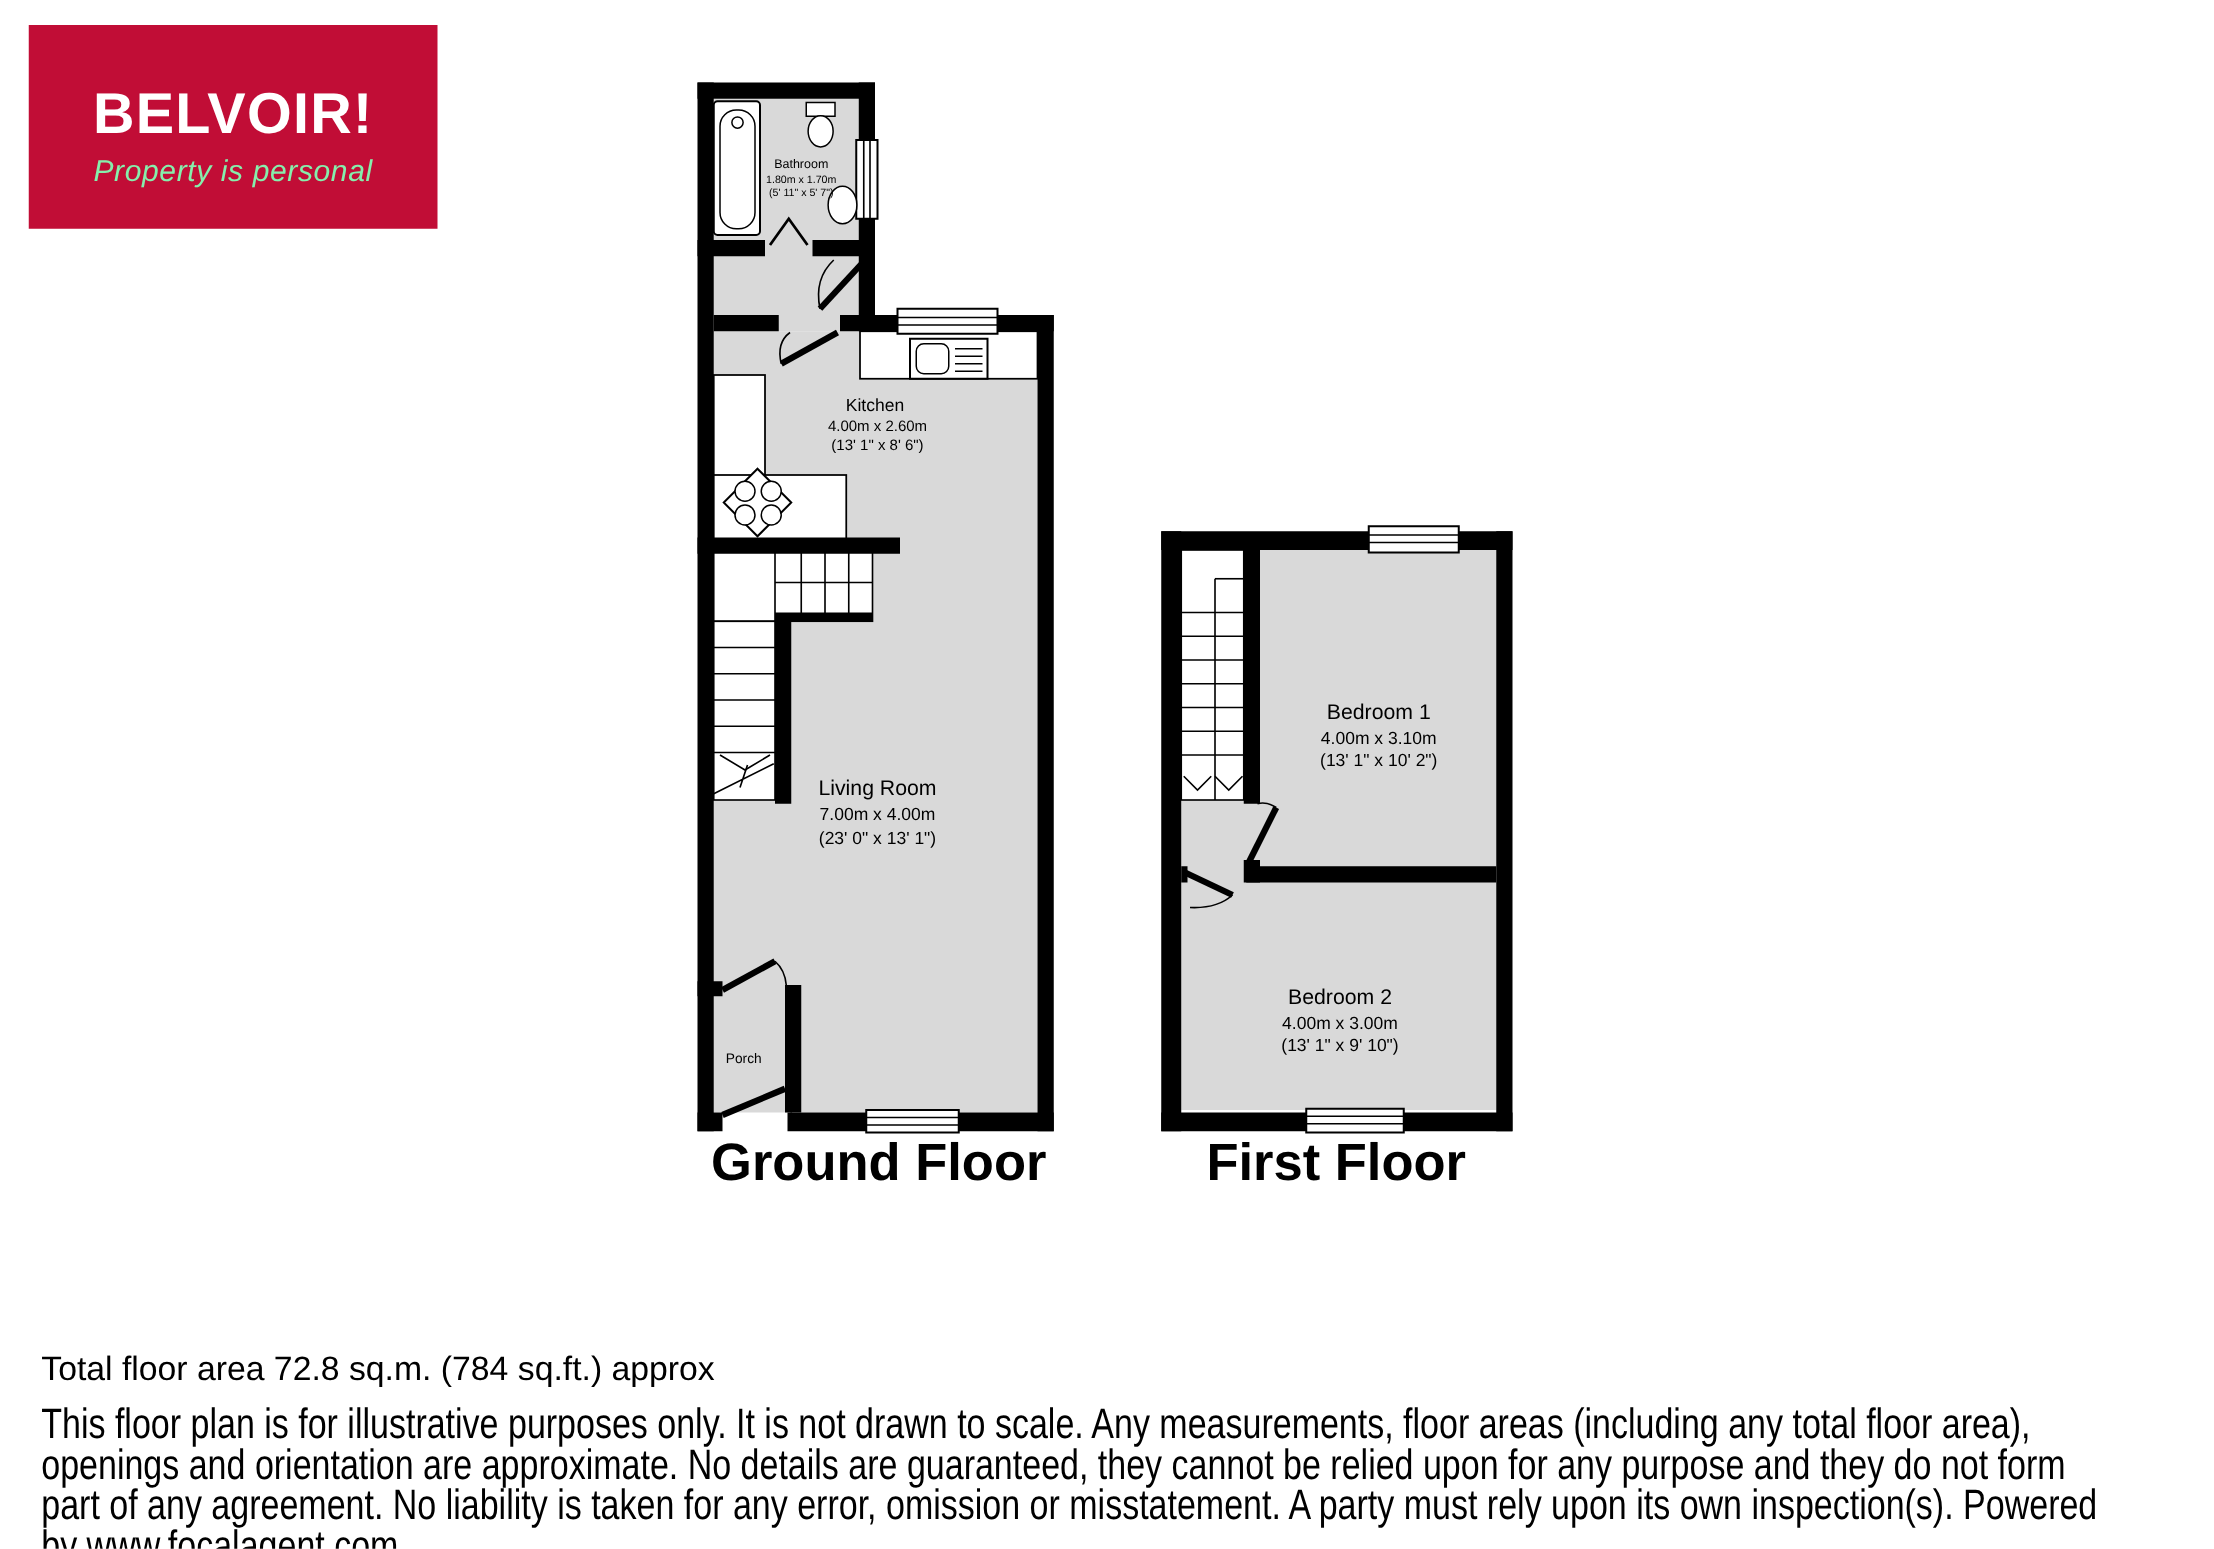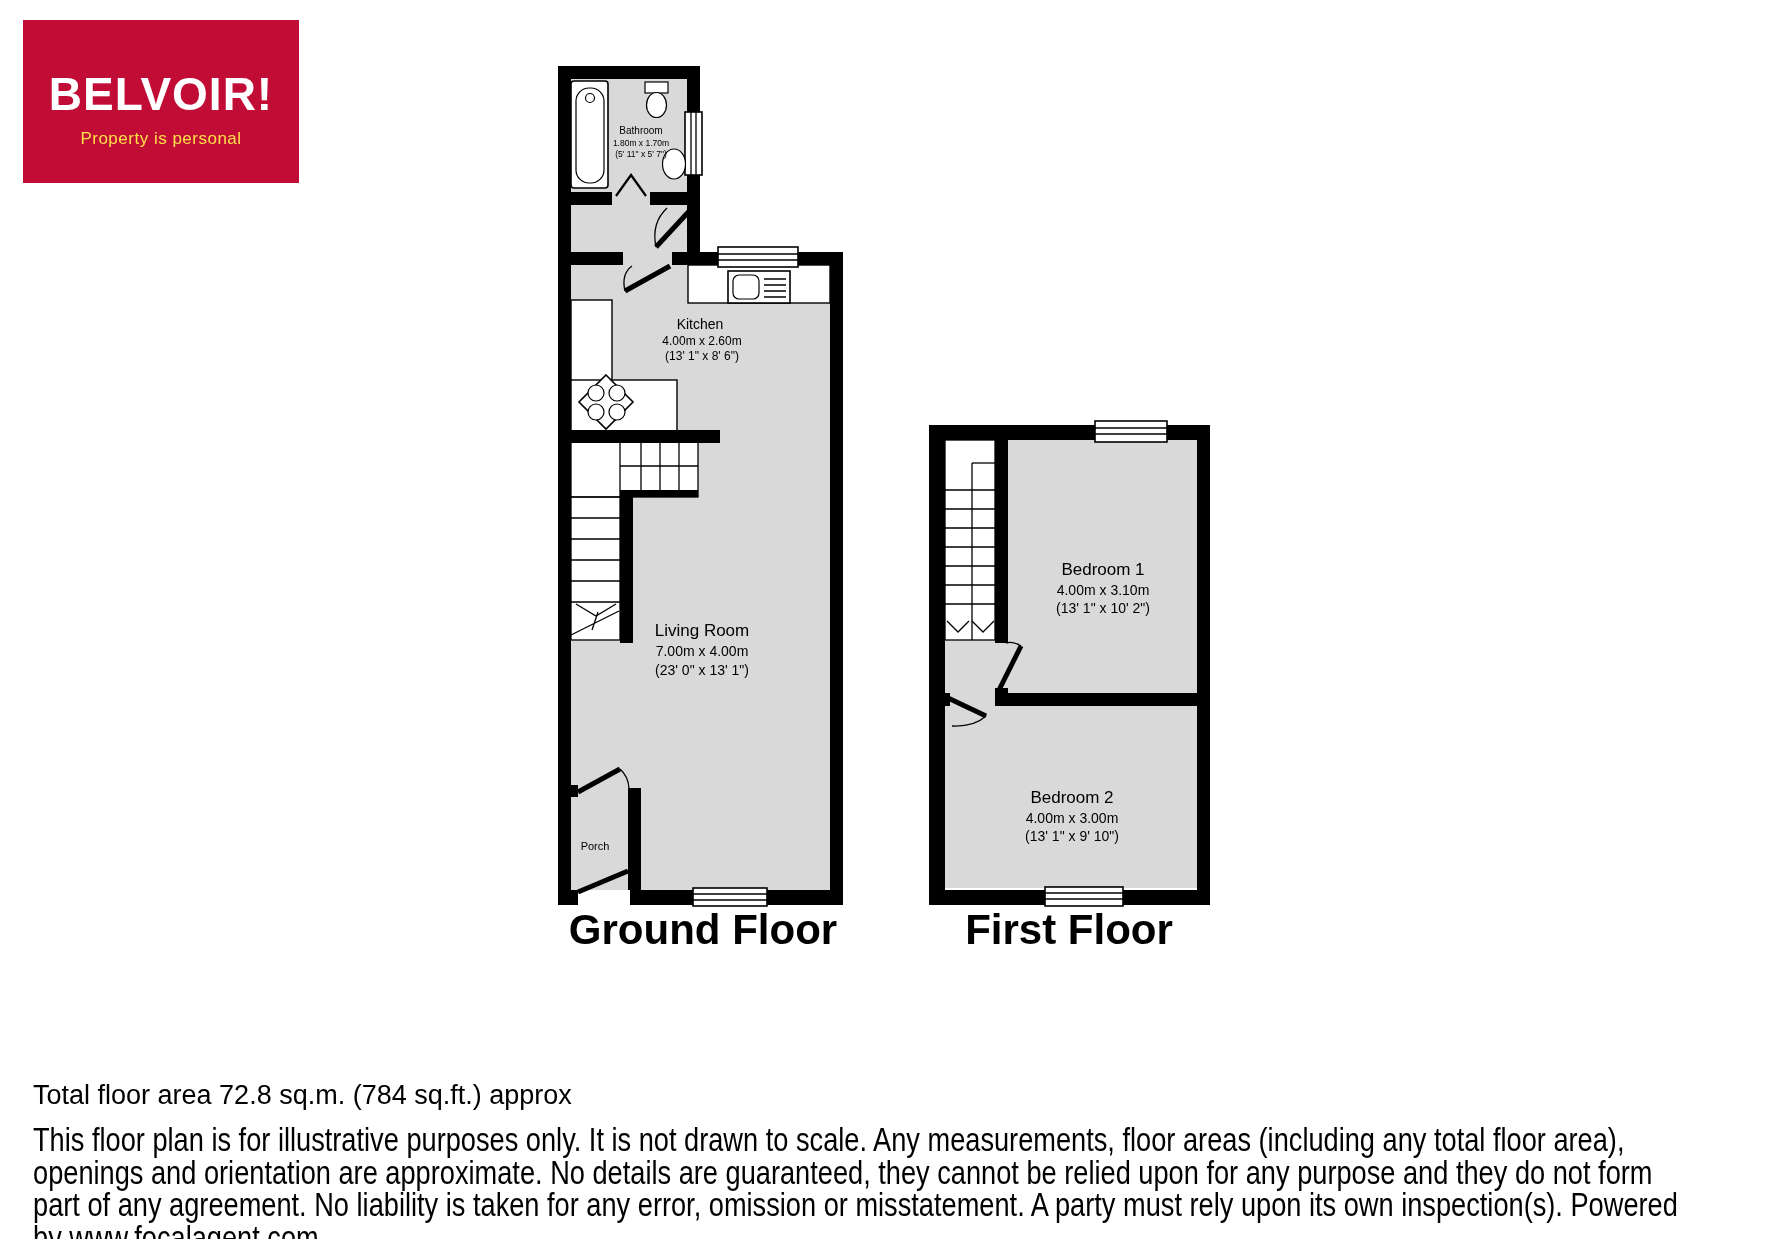--- a/index.html
+++ b/index.html
@@ -1,24 +1,24 @@
 <!DOCTYPE html>
 <html><head>
 <meta charset="utf-8">
 <style>
   html,body { margin:0; padding:0; background:#ffffff; }
   body { width:1771px; height:1239px; position:relative; overflow:hidden;
          font-family:"Liberation Sans","DejaVu Sans",sans-serif; }
 
   
-  .logo { position:absolute; left:23px; top:20px; width:276px; height:163px;
+  .logo { position:absolute; left:23px; top:20px; width:327px; height:163px;
           background:#c10d36; display:flex; flex-direction:column; align-items:center;
           justify-content:center; padding-top:14px; box-sizing:border-box; gap:13px; }
   .logo .brand { color:#ffffff; font-size:46px; font-weight:bold; letter-spacing:1px; line-height:1; }
-  .logo .tagline { color:#fde047; font-size:17px; letter-spacing:0.5px; line-height:1; }
+  .logo .tagline { color:#86efac; font-size:24px; letter-spacing:0.5px; line-height:1;font-style:italic; }
 
   
   svg { position:absolute; left:0; top:0; }
   .room    { fill:#d9d9d9; }
   .white   { fill:#ffffff; }
   .counter { fill:#ffffff; stroke:#000; stroke-width:1.4; }
   .walls   { fill:#000; }
   .win     { fill:#ffffff; stroke:#000; stroke-width:1.6; }
   .hair    { stroke:#000; stroke-width:1.3; fill:none; }
   .hairR   { fill:none; stroke:#000; stroke-width:1.3; }

